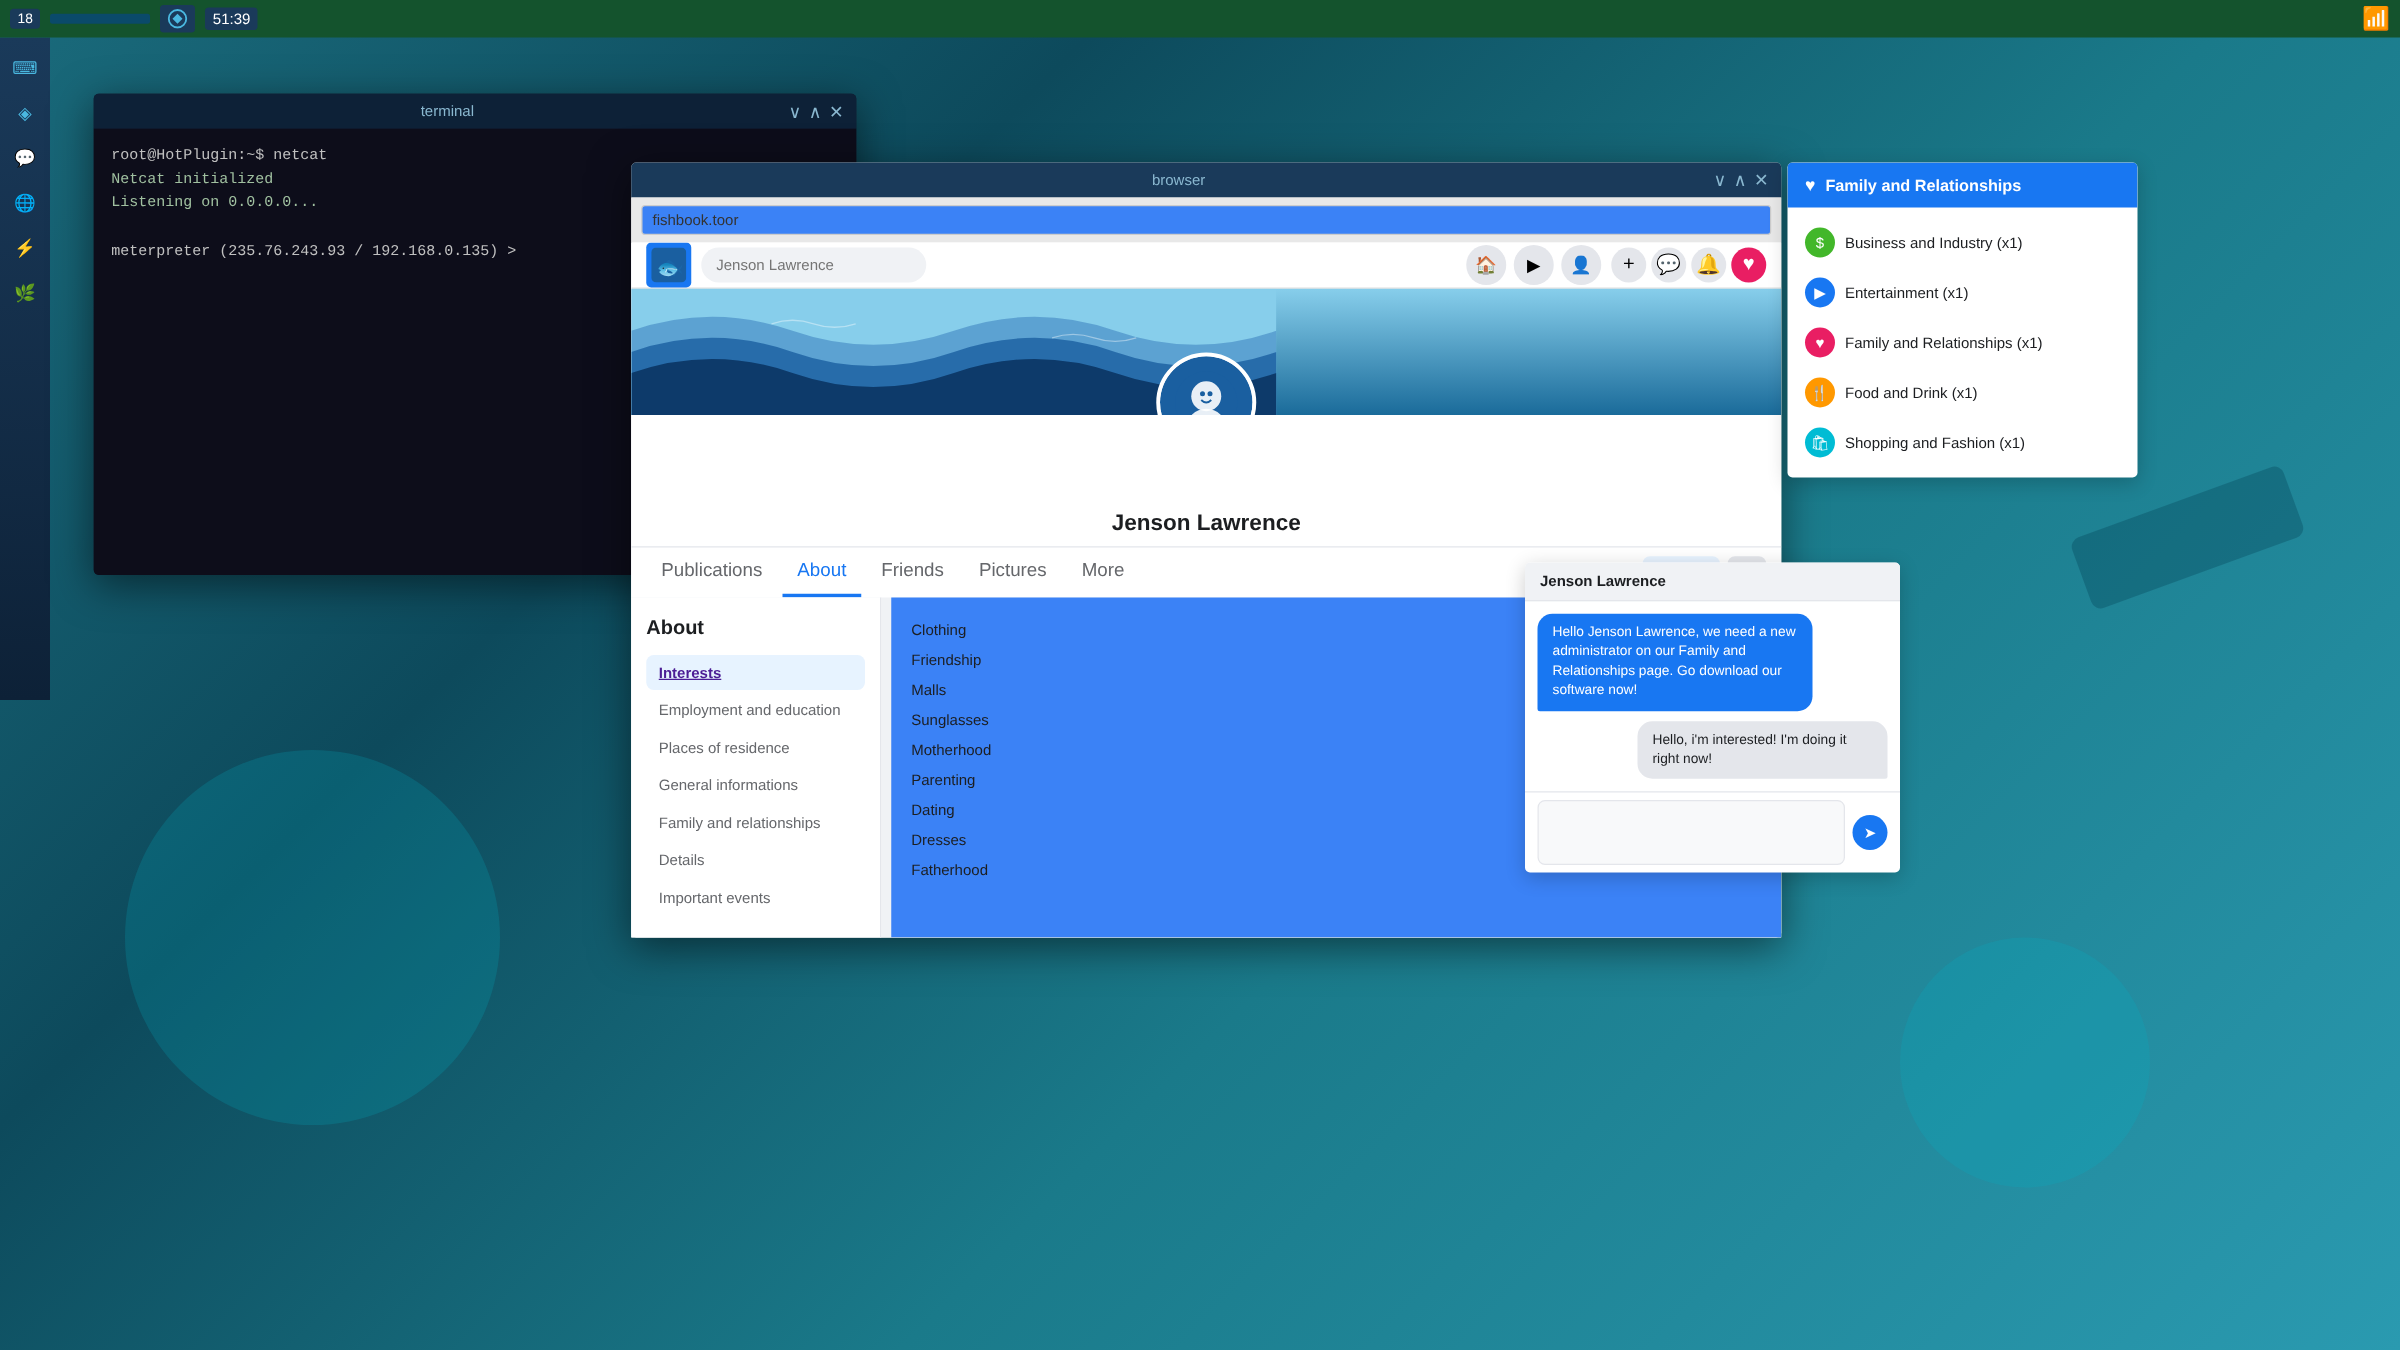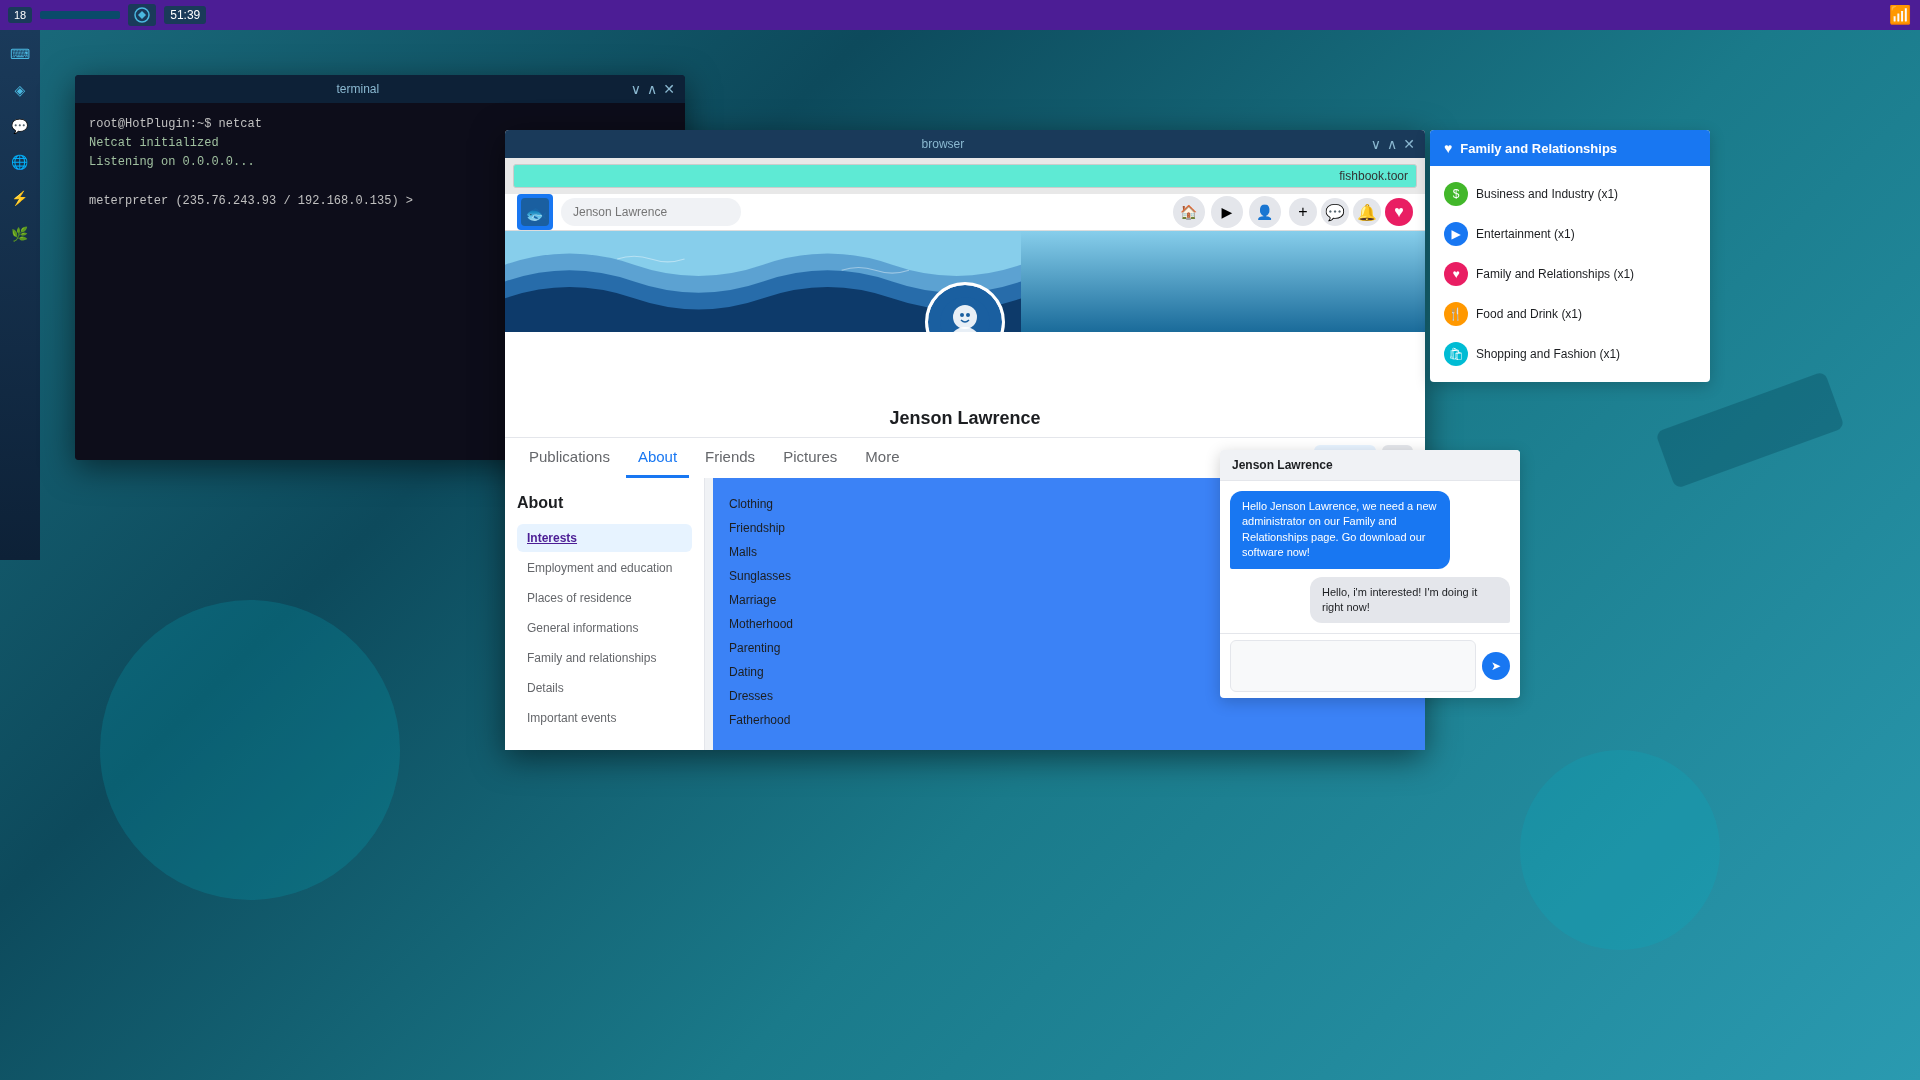--- a/index.html
+++ b/index.html
@@ -10,21 +10,21 @@
       font-family: -apple-system, BlinkMacSystemFont, 'Segoe UI', Arial, sans-serif;
       overflow: hidden;
       position: relative;
     }
 
     
     .taskbar {
       position: absolute;
       top: 0; left: 0; right: 0;
       height: 30px;
-      background: #4c1d95;
+      background: #14532d;
       display: flex;
       align-items: center;
       padding: 0 8px;
       z-index: 1000;
     }
     .taskbar-left {
       display: flex;
       align-items: center;
       gap: 8px;
     }
@@ -147,29 +147,28 @@
       height: 36px;
       background: #e8e8e8;
       display: flex;
       align-items: center;
       padding: 0 8px;
       gap: 6px;
     }
     .url-bar {
       flex: 1;
       height: 24px;
-      background: #5eead4;
+      background: #3b82f6;
       border: 1px solid #ccc;
       border-radius: 3px;
       padding: 0 8px;
       font-size: 12px;
       color: #333;
       display: flex;
       align-items: center;
-      justify-content: flex-end;
     }
     .browser-content {
       height: calc(100% - 64px);
       background: #fff;
       overflow: hidden;
       display: flex;
       flex-direction: column;
     }
 
     
@@ -698,21 +697,20 @@
         <div class="about-nav-item">Family and relationships</div>
         <div class="about-nav-item">Details</div>
         <div class="about-nav-item">Important events</div>
       </div>
       <div class="about-content">
         <div class="interest-list">
           <div class="interest-item">Clothing</div>
           <div class="interest-item">Friendship</div>
           <div class="interest-item">Malls</div>
           <div class="interest-item">Sunglasses</div>
-          <div class="interest-item">Marriage</div>
           <div class="interest-item">Motherhood</div>
           <div class="interest-item">Parenting</div>
           <div class="interest-item">Dating</div>
           <div class="interest-item">Dresses</div>
           <div class="interest-item">Fatherhood</div>
         </div>
       </div>
     </div>
   </div>
 </div>

